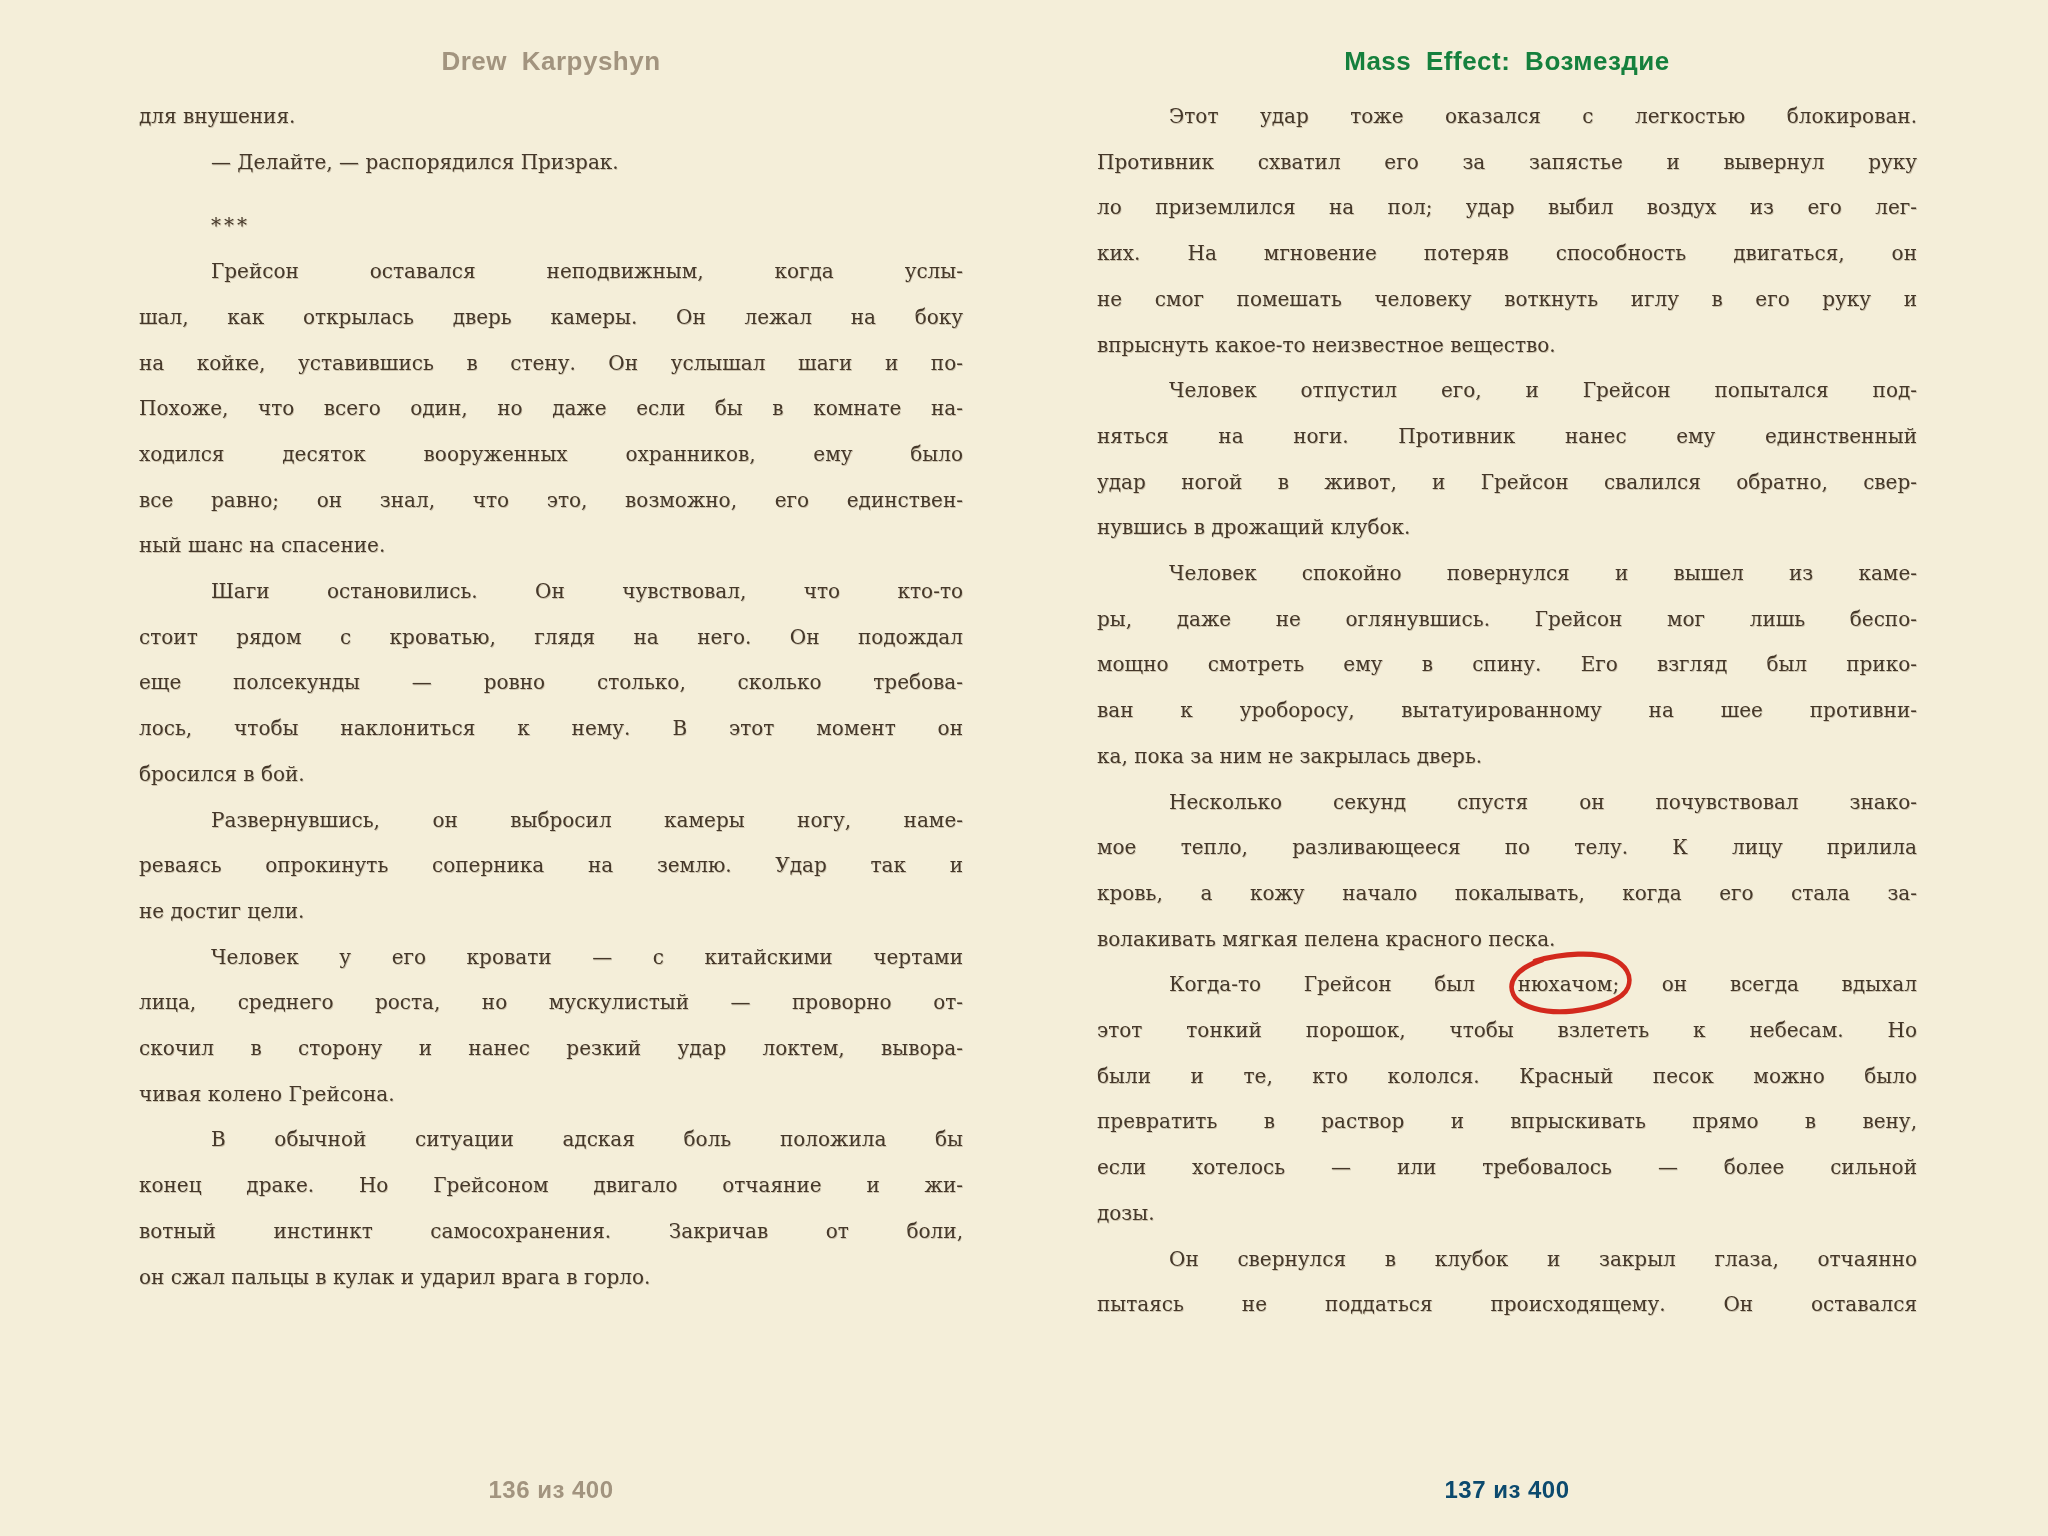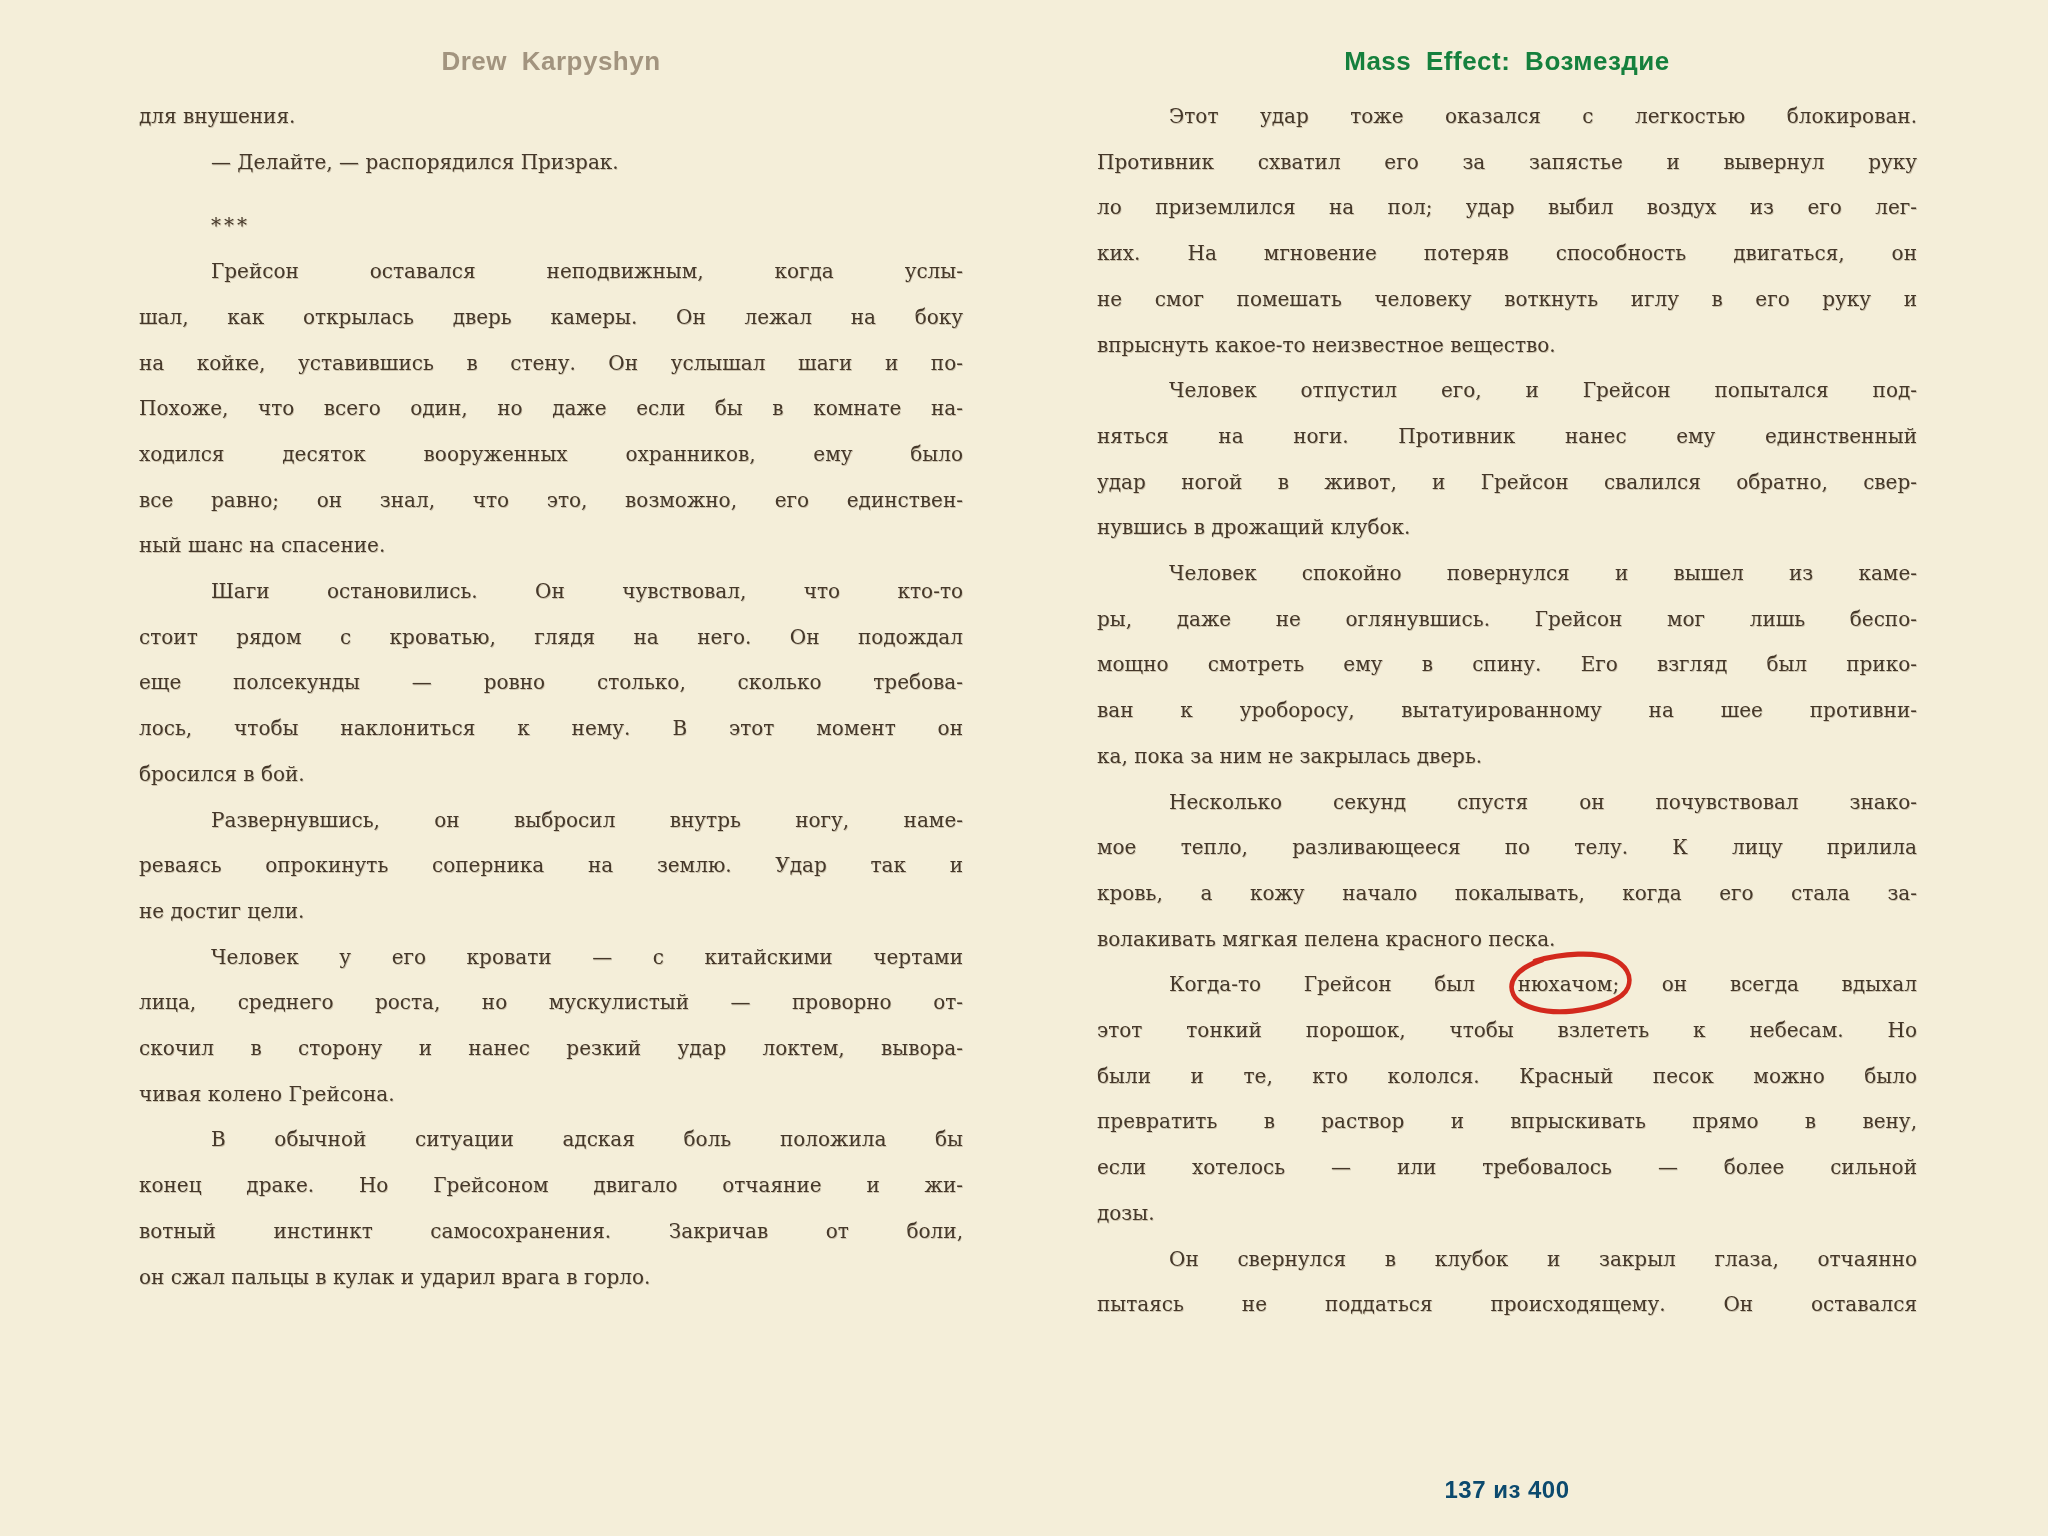--- a/index.html
+++ b/index.html
@@ -78,32 +78,33 @@
         <div class="line j">на койке, уставившись в стену. Он услышал шаги и по-</div>
         <div class="line j">Похоже, что всего один, но даже если бы в комнате на-</div>
         <div class="line j">ходился десяток вооруженных охранников, ему было</div>
         <div class="line j">все равно; он знал, что это, возможно, его единствен-</div>
         <div class="line e">ный шанс на спасение.</div>
         <div class="line j ind">Шаги остановились. Он чувствовал, что кто-то</div>
         <div class="line j">стоит рядом с кроватью, глядя на него. Он подождал</div>
         <div class="line j">еще полсекунды — ровно столько, сколько требова-</div>
         <div class="line j">лось, чтобы наклониться к нему. В этот момент он</div>
         <div class="line e">бросился в бой.</div>
-        <div class="line j ind">Развернувшись, он выбросил внутрь ногу, наме-</div>
+        <div class="line j ind">Развернувшись, он выбросил камеры ногу, наме-</div>
         <div class="line j">реваясь опрокинуть соперника на землю. Удар так и</div>
         <div class="line e">не достиг цели.</div>
         <div class="line j ind">Человек у его кровати — с китайскими чертами</div>
         <div class="line j">лица, среднего роста, но мускулистый — проворно от-</div>
         <div class="line j">скочил в сторону и нанес резкий удар локтем, вывора-</div>
         <div class="line e">чивая колено Грейсона.</div>
         <div class="line j ind">В обычной ситуации адская боль положила бы</div>
         <div class="line j">конец драке. Но Грейсоном двигало отчаяние и жи-</div>
         <div class="line j">вотный инстинкт самосохранения. Закричав от боли,</div>
         <div class="line e">он сжал пальцы в кулак и ударил врага в горло.</div>
       </div>
+    <div class="page-footer" style="color: rgb(162, 148, 127);">136 из 400</div>
   </div>
 
   <div class="page page-right">
     <div class="page-header" style="color: #15803d;">Mass Effect: Возмездие</div>
     <div class="page-body">
         <div class="line j ind">Этот удар тоже оказался с легкостью блокирован.</div>
         <div class="line j">Противник схватил его за запястье и вывернул руку</div>
         <div class="line j">ло приземлился на пол; удар выбил воздух из его лег-</div>
         <div class="line j">ких. На мгновение потеряв способность двигаться, он</div>
         <div class="line j">не смог помешать человеку воткнуть иглу в его руку и</div>

